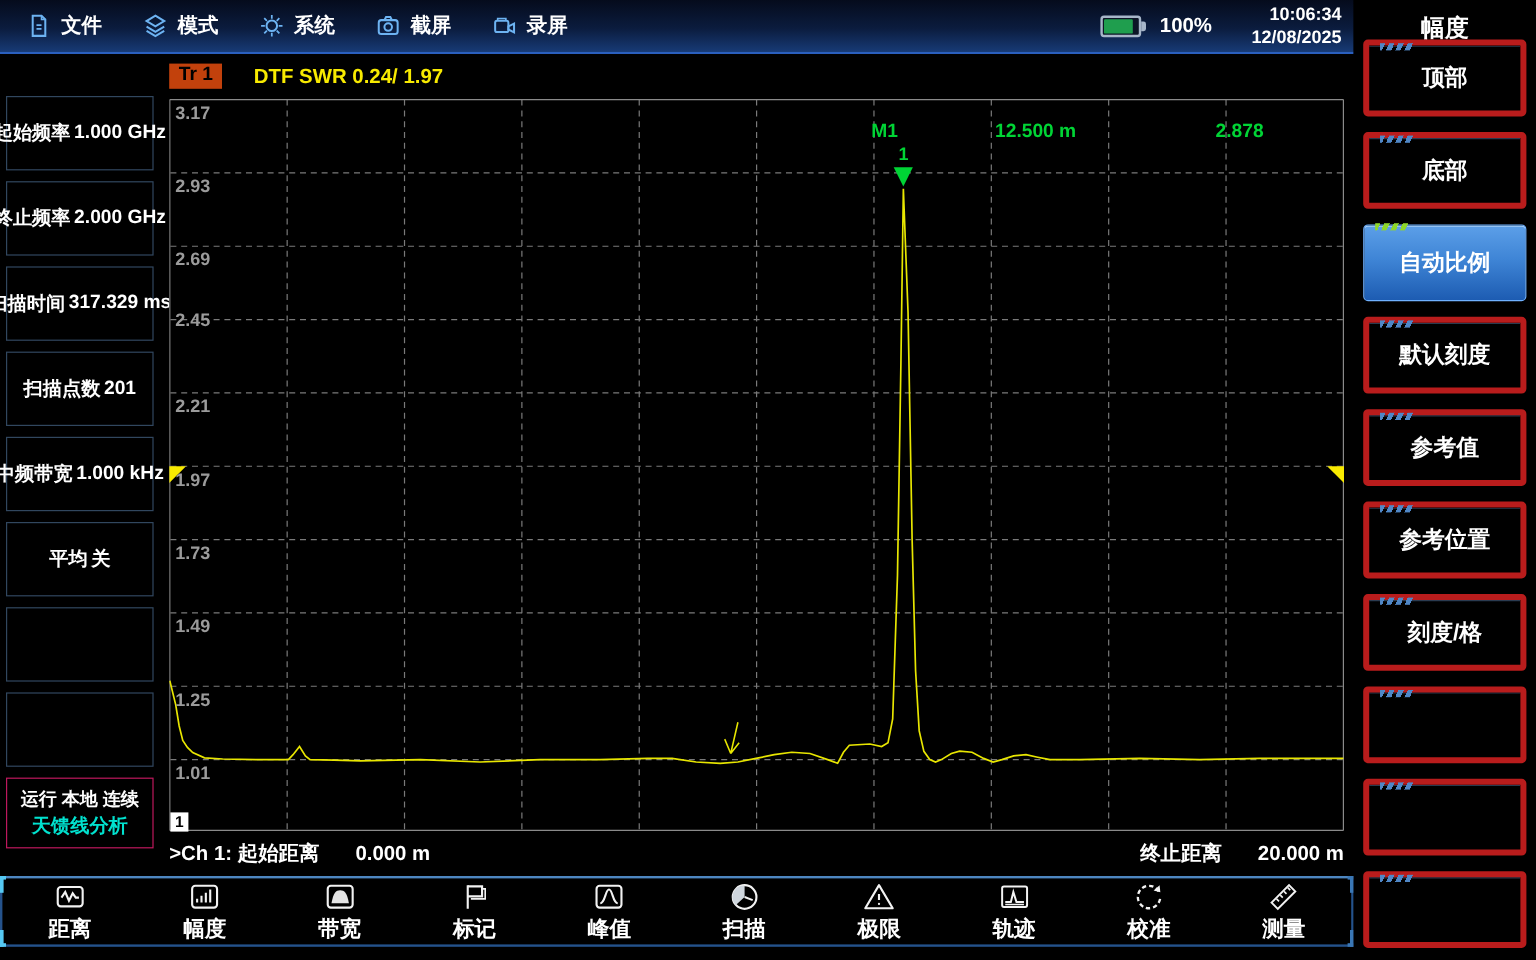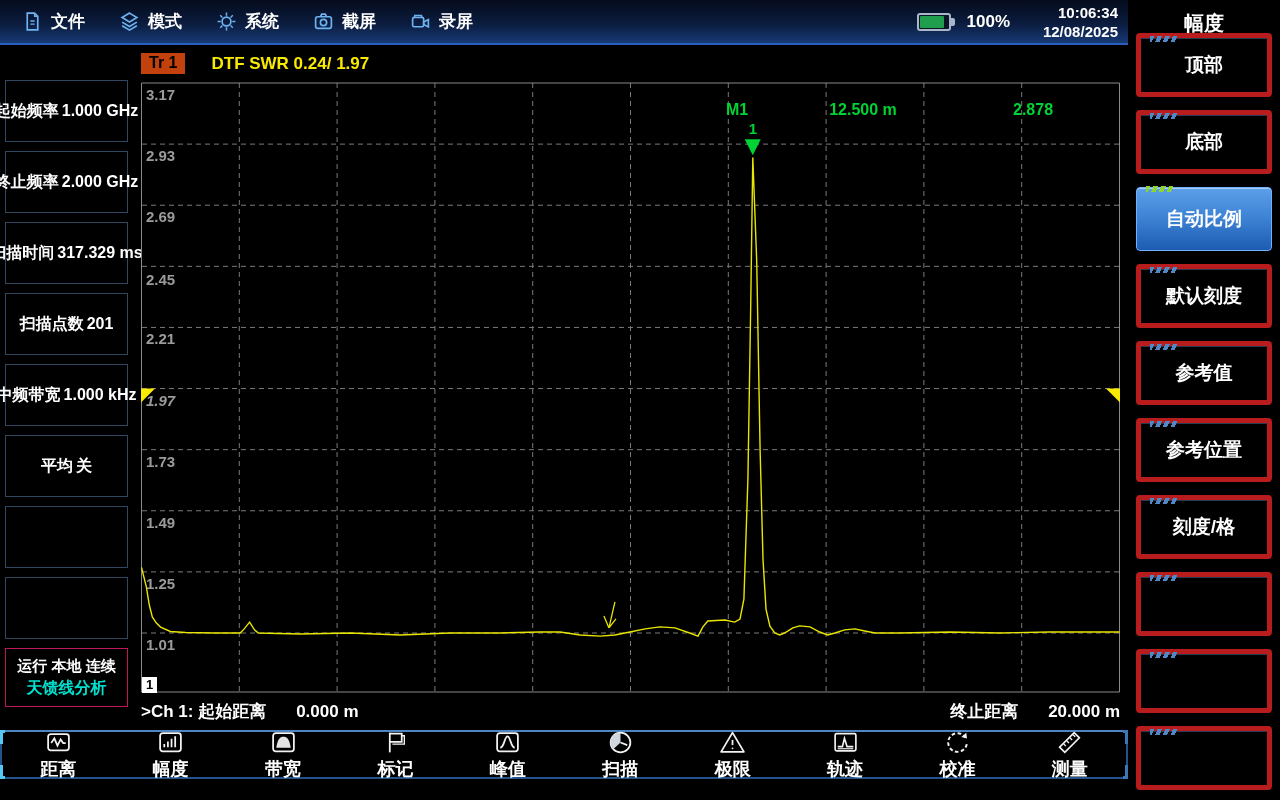--- a/index.html
+++ b/index.html
@@ -51,21 +51,21 @@
   #marker-number { position:absolute; color:#00d435; font-size:15px; font-weight:bold; }
   #channel-badge { position:absolute; left:1px; top:595px; width:15px; height:16px;
     background:#fff; color:#000; font-size:13px; font-weight:bold; text-align:center; line-height:16px; }
 
   
   #bottom-info { position:absolute; left:141px; top:700px; width:979px;
     display:flex; justify-content:space-between; font-size:17px; font-weight:bold; }
   #bottom-info .gap { display:inline-block; width:30px; }
 
   
-  #toolbar { position:absolute; left:0; top:730px; width:1128px; height:49px;
+  #toolbar { position:absolute; left:0; top:730px; width:1128px; height:59px;
     background:linear-gradient(180deg,#2b5c90 0%,#153ciz 0%,#143158 28%,#0a1c38 70%,#071428 100%);
     border:2px solid #24528b; border-top:2px solid #4d86c0; display:flex; align-items:center; }
   .tb-corner { position:absolute; width:5px; height:14px; }
   .tb-corner.tl { left:-2px; top:-2px; border-left:3px solid #55c8f2; border-top:3px solid #55c8f2; }
   .tb-corner.bl { left:-2px; bottom:-2px; border-left:3px solid #55c8f2; border-bottom:3px solid #55c8f2; }
   .tb-corner.tr { right:-2px; top:-2px; border-right:3px solid #3a77b5; border-top:3px solid #3a77b5; }
   .tb-corner.br { right:-2px; bottom:-2px; border-right:3px solid #3a77b5; border-bottom:3px solid #3a77b5; }
   .tool-item { flex:1; display:flex; flex-direction:column; align-items:center; justify-content:center;
     gap:1px; cursor:pointer; height:100%; }
   .tool-item svg { width:27px; height:27px; display:block; }
@@ -235,23 +235,23 @@
         <polygon points="603.75,57.351851851851805 619.75,57.351851851851805 611.75,73.3518518518518" fill="#00d435"></polygon>
       </svg>
     <div class="mk-text" style="left:585px">M1</div>
     <div class="mk-text" style="left:672px;width:100px;text-align:center">12.500 m</div>
     <div class="mk-text" style="left:872px">2.878</div>
     <div id="marker-number" style="left: 607.75px; top: 38.3519px;">1</div>
     <div id="channel-badge">1</div>
   <div class="ylabel" style="top: 4px;">3.17</div>
       <div class="ylabel" style="top: 65.1111px;">2.93</div>
       <div class="ylabel" style="top: 126.222px;">2.69</div>
-      <div class="ylabel" style="top: 189px;">2.45</div>
+      <div class="ylabel" style="top: 177px;">2.45</div>
       <div class="ylabel" style="top: 248.444px;">2.21</div>
-      <div class="ylabel" style="top: 309.556px; font-style: italic;">1.97</div>
+      <div class="ylabel" style="top: 309.556px;">1.97</div>
       <div class="ylabel" style="top: 370.667px;">1.73</div>
       <div class="ylabel" style="top: 431.778px;">1.49</div>
       <div class="ylabel" style="top: 492.889px;">1.25</div>
       <div class="ylabel" style="top: 554px;">1.01</div>
     </div>
 
   <div id="bottom-info">
     <div>
       <span>&gt;Ch 1: 起始距离</span><span class="gap"></span><span>0.000 m</span>
     </div>

